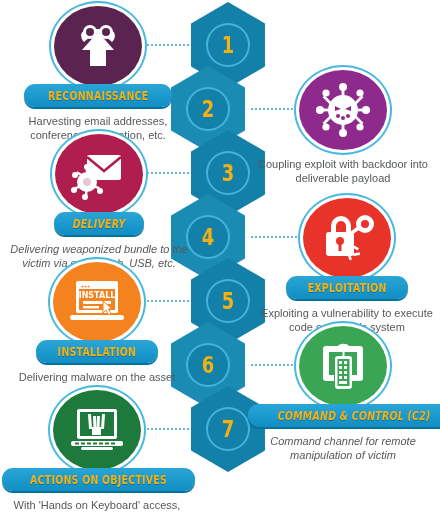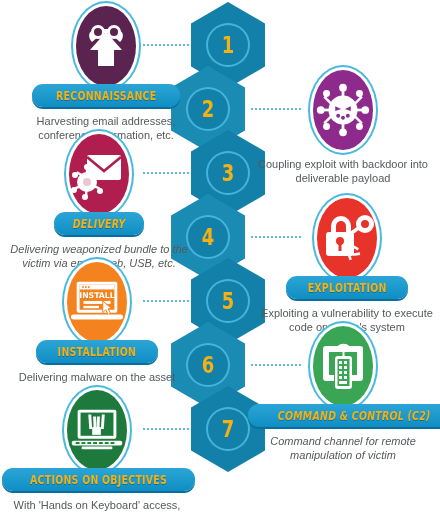--- a/index.html
+++ b/index.html
@@ -38,21 +38,21 @@
 
   
   .conn{
     position:absolute;height:0;
     border-top:2px dotted #63b9dd;
   }
 
   
   .stage{position:absolute;width:190px;text-align:center;}
   .iconring{
-    width:60px;height:80px;margin:0 auto;
+    width:88px;height:80px;margin:0 auto;
     border-radius:50%;
     box-shadow:0 0 0 3px #ffffff,0 0 0 5px #49b9e0;
     display:flex;align-items:center;justify-content:center;
     position:relative;
   }
   .iconring svg{display:block;}
   .pill{
     margin:-9px auto 0;
     position:relative;
     display:inline-block;
@@ -139,21 +139,21 @@
 
     <div class="hexwrap" style="left:185px;top:386px;">
       <div class="hex"></div>
       <div class="hexdisc">
         <span class="hexnum">7</span>
       </div>
     </div>
 
   </div>
 
-  <div class="stage" style="left:11px;top:6px;">
+  <div class="stage" style="left:3px;top:6px;">
     <div class="iconring" style="background:#5b2350;">
       <svg width="60" height="60" viewBox="0 0 60 60">
         <path d="M30 16 L46 34 L38 34 L38 50 L22 50 L22 34 L14 34 Z" fill="#fff"></path>
         <path d="M16 26 C12 22 12 16 17 14 L23 20 Z" fill="#fff"></path>
         <path d="M44 26 C48 22 48 16 43 14 L37 20 Z" fill="#fff"></path>
         <circle cx="22" cy="16" r="7" fill="#fff"></circle>
         <circle cx="38" cy="16" r="7" fill="#fff"></circle>
         <circle cx="22" cy="16" r="4" fill="#5b2350"></circle>
         <circle cx="38" cy="16" r="4" fill="#5b2350"></circle>
         <rect x="27" y="13" width="6" height="4" fill="#fff"></rect>

